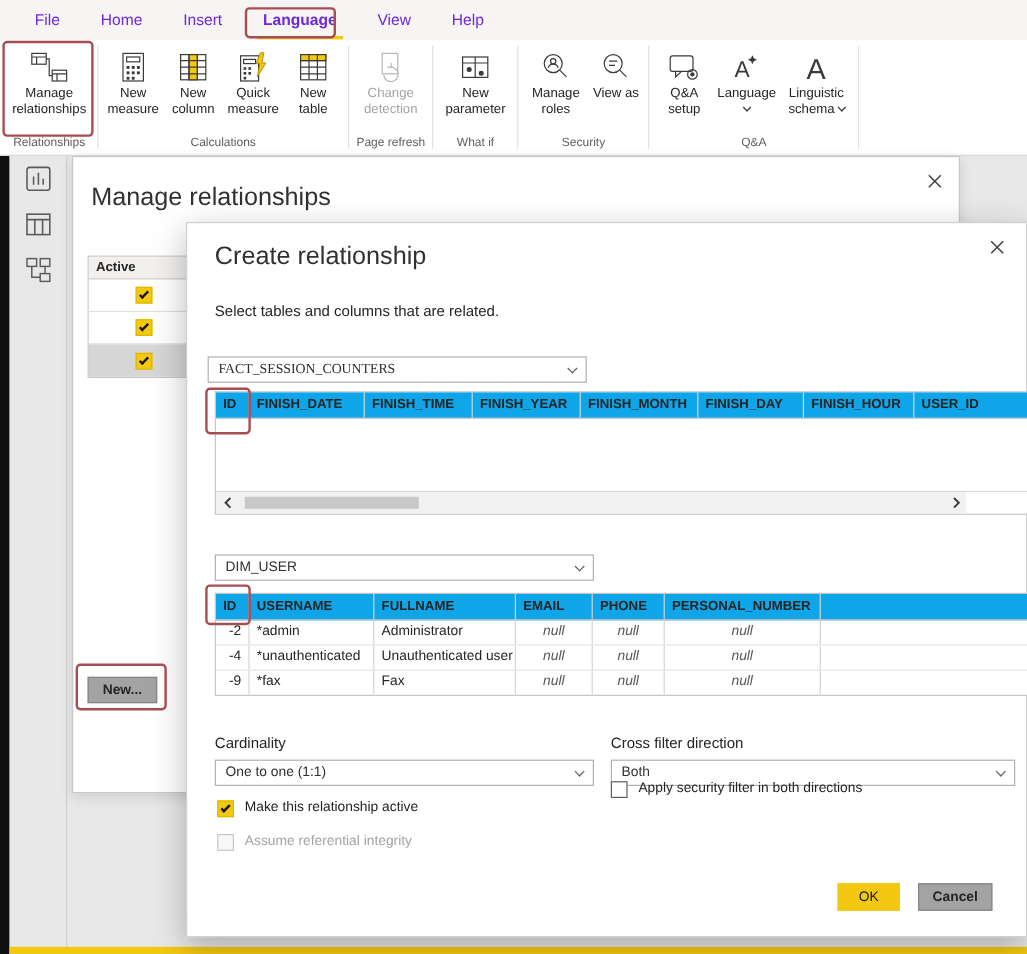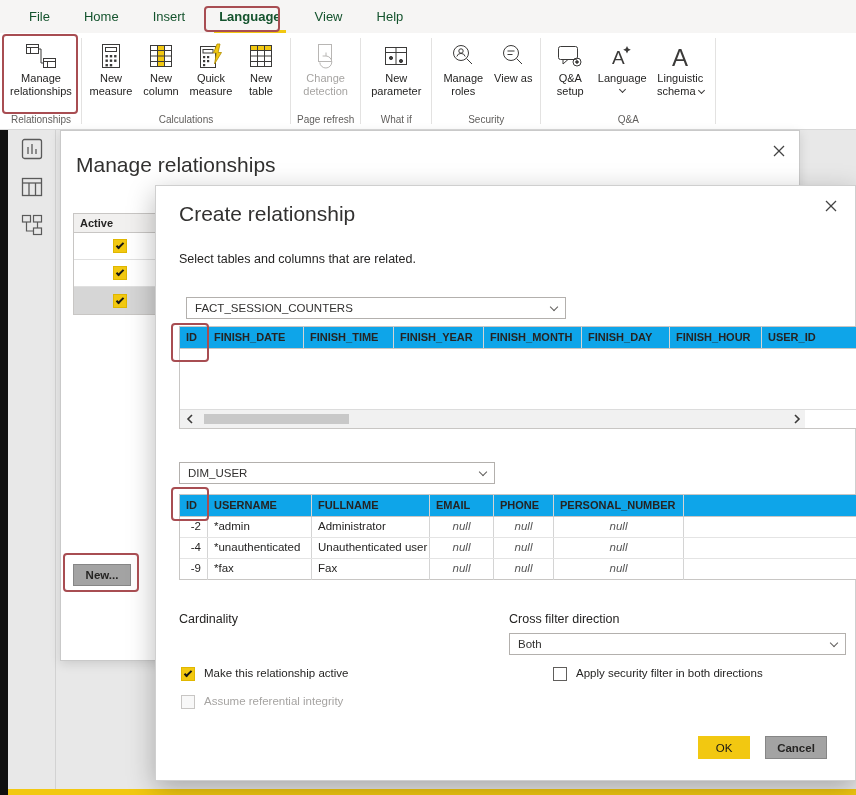--- a/index.html
+++ b/index.html
@@ -5,21 +5,21 @@
   * { margin:0; padding:0; box-sizing:border-box; }
   html,body { background:#ffffff; }
   .app {
     position:relative; width:856px; height:795px; overflow:hidden;
     font-family:"Liberation Sans","DejaVu Sans",sans-serif; background:#e8e8e8;
   }
 
   
   .tabrow { position:absolute; left:0; top:0; right:0; height:33px; background:#f6f5f4;
     display:flex; align-items:stretch; padding-left:12px; z-index:3; }
-  .tab { padding:0 17px; display:flex; align-items:center; font-size:13px; color:#14532d;
+  .tab { padding:0 17px; display:flex; align-items:center; font-size:13px; color:#6d28d9;
     position:relative; cursor:default; }
   .tab.selected { font-weight:700; }
   .tab.selected::after { content:""; position:absolute; left:12px; right:12px; bottom:0;
     height:3px; background:#F2C811; }
 
   
   .ribbon { position:absolute; left:0; top:33px; right:0; height:97px; background:#ffffff;
     border-bottom:1px solid #d8d8d8; display:flex; align-items:stretch; padding-left:2px; z-index:3; }
   .rgroup { display:flex; flex-direction:column; align-items:center; padding:2px 3px 0; }
   .rbuttons { flex:1; display:flex; align-items:flex-start; }
@@ -75,21 +75,21 @@
   .cdlg { position:absolute; left:155px; top:185px; width:701px; height:596px; background:#ffffff;
     border:1px solid #cfcfcf; z-index:20; box-shadow:0 8px 26px rgba(0,0,0,0.28); }
   .cdlg .dlgtitle { position:absolute; left:23px; top:16px; }
   .cdlg .closex { right:14px; top:10px; }
   .subtitle { position:absolute; left:23px; top:66px; font-size:12.5px; color:#252423; }
 
   .dd { position:absolute; height:22px; border:1px solid #b3b0ad; background:#fff; display:flex;
     align-items:center; padding:0 8px; font-size:11.5px; color:#323130; cursor:pointer; }
   .ddcaret { margin-left:auto; width:6px; height:6px; border-right:1px solid #605e5c;
     border-bottom:1px solid #605e5c; transform:rotate(45deg); margin-top:-3px; }
-  .dd1 { left:30px; top:111px; width:380px; }
+  .dd1 { left:17px; top:111px; width:316px;font-family:Liberation Serif, serif; }
   .dd2 { left:23px; top:276px; width:316px; }
   .dd3 { left:23px; top:447px; width:316px; }
   .dd4 { left:353px; top:447px; width:337px; }
 
   .grid { position:absolute; left:23px; width:678px; border:1px solid #c8c6c4; border-right:none; background:#fff; }
   .t1 { top:140px; height:103px; }
   .t2 { top:308px; height:86px; }
   .ghead { display:flex; height:22px; background:#0ea5e9; border-bottom:1px solid #c8c6c4; }
   .gc { font-size:11px; padding:4px 6px; border-right:1px solid #d4d4d4; white-space:nowrap;
     overflow:hidden; color:#252423; }
@@ -109,21 +109,21 @@
   .harrow { position:absolute; top:0; width:16px; height:18px; display:flex; align-items:center;
     justify-content:center; cursor:pointer; }
   .harrow.left { left:2px; } .harrow.right { right:0; }
   .hthumb { position:absolute; left:24px; top:4px; width:145px; height:10px; background:#c8c8c8; cursor:grab; }
 
   .fieldlabel { position:absolute; font-size:12.5px; color:#252423; }
   .lab-card { left:23px; top:426px; } .lab-cross { left:353px; top:426px; }
 
   .cbrow { position:absolute; display:flex; gap:9px; font-size:11.5px; color:#252423; }
   .cbrow.disabled { color:#a6a4a2; }
-  .cb1 { left:25px; top:481px; } .cb2 { left:353px; top:481px;margin-left:44px; } .cb3 { left:25px; top:509px; }
+  .cb1 { left:25px; top:481px; } .cb2 { left:353px; top:465px; } .cb3 { left:25px; top:509px; }
 
   .okbtn { position:absolute; left:542px; top:550px; width:52px; height:23px; background:#F2C811;
     border:1px solid #F2C811; font-size:11.5px; color:#161616; cursor:pointer; }
   .cancelbtn { position:absolute; left:609px; top:550px; width:62px; height:23px; }
 
   
   .anno { position:absolute; border:2px solid #a84d52; border-radius:4px; z-index:100; pointer-events:none; }
   .anno-tab  { left:204px; top:6px;  width:76px; height:26px; }
   .anno-mr   { left:2px;   top:34px; width:76px; height:80px; }
   .anno-id1  { left:171px; top:323px; width:38px; height:39px; }
@@ -494,20 +494,24 @@
         <div class="gc c3 nullv">null</div>
         <div class="gc c4 nullv">null</div>
         <div class="gc c5 nullv">null</div>
         <div class="gc gfill"></div>
       </div>
     </div>
 
     <div class="fieldlabel lab-card">Cardinality</div>
     <div class="fieldlabel lab-cross">Cross filter direction</div>
 
+    <div class="dd dd3">
+      <span>One to one (1:1)</span>
+      <span class="ddcaret"></span>
+    </div>
     <div class="dd dd4">
       <span>Both</span>
       <span class="ddcaret"></span>
     </div>
 
     <div class="cbrow cb1">
       <span class="cb checked">
           <i class="tick"></i>
         </span>
       <span>Make this relationship active</span>

